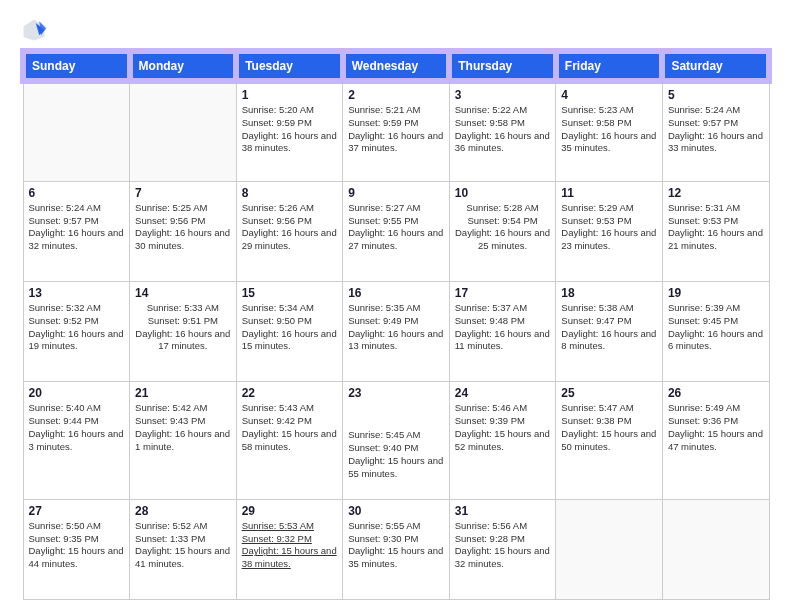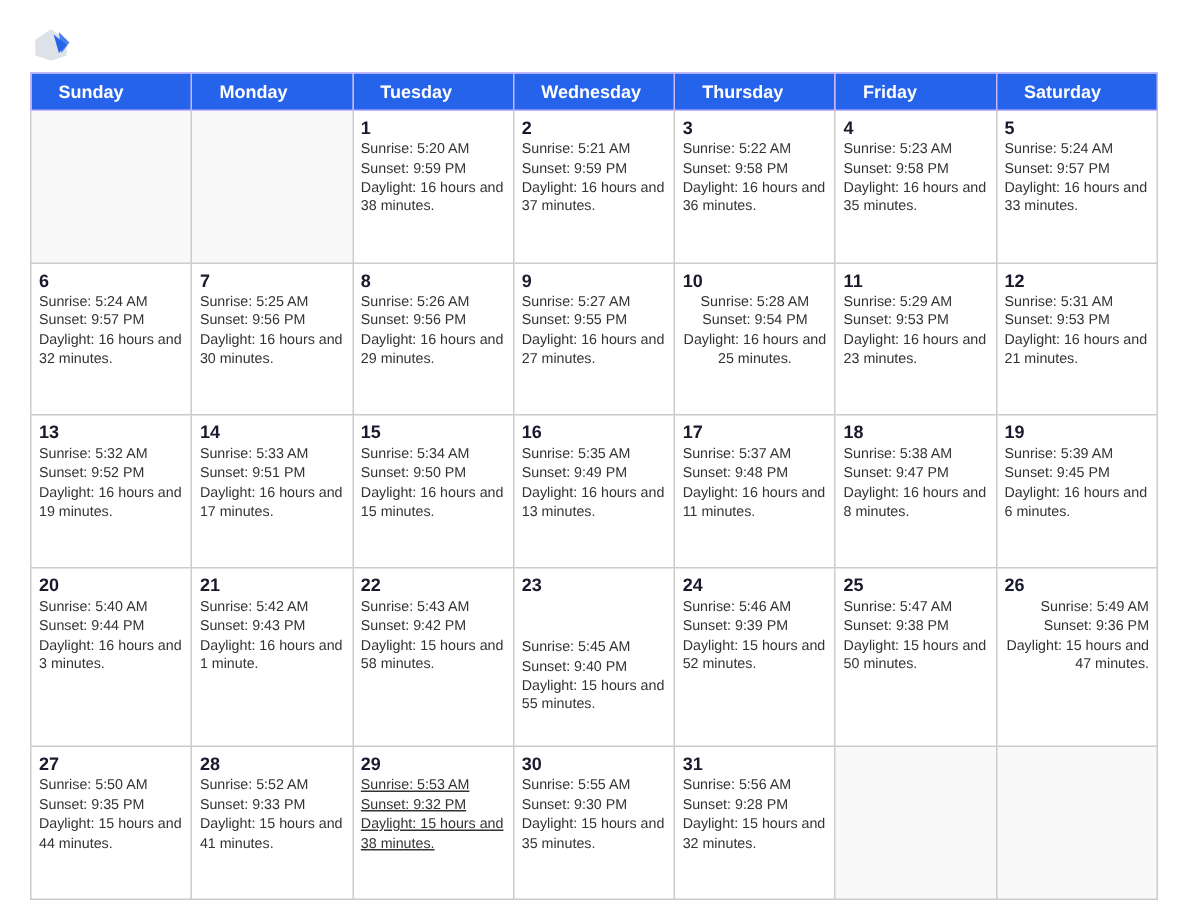--- a/index.html
+++ b/index.html
@@ -65,24 +65,24 @@
       flex: 1;
       border: 1px solid #ccc;
       border-collapse: collapse;
       width: 100%;
       table-layout: fixed;
     }
     .calendar th {
       background: #2563eb;
       color: #fff;
       text-align: left;
-      padding: 5px 18px;
+      padding: 5px 6px;
       font-size: 12px;
       font-weight: bold;
-      border: 1px solid #c4b5fd;
+      border: 6px solid #c4b5fd;
     }
     .calendar td {
       border: 1px solid #ccc;
       vertical-align: top;
       padding: 4px 5px;
       font-size: 10px;
       color: #333;
       height: 88px;
     }
     .day-num {
@@ -216,21 +216,21 @@
         </tr>
         <tr>
           <td>
             <span class="day-num">13</span>
             <div class="day-info" style="white-space: pre-line;">Sunrise: 5:32 AM
 Sunset: 9:52 PM
 Daylight: 16 hours and 19 minutes.</div>
           </td>
           <td>
             <span class="day-num">14</span>
-            <div class="day-info" style="white-space: pre-line;">Sunrise: 5:33 AM
+            <div class="day-info" style="white-space: pre-line; text-align: center;">Sunrise: 5:33 AM
 Sunset: 9:51 PM
 Daylight: 16 hours and 17 minutes.</div>
           </td>
           <td>
             <span class="day-num">15</span>
             <div class="day-info" style="white-space: pre-line;">Sunrise: 5:34 AM
 Sunset: 9:50 PM
 Daylight: 16 hours and 15 minutes.</div>
           </td>
           <td>
@@ -290,36 +290,36 @@
 Daylight: 15 hours and 52 minutes.</div>
           </td>
           <td>
             <span class="day-num">25</span>
             <div class="day-info" style="white-space: pre-line;">Sunrise: 5:47 AM
 Sunset: 9:38 PM
 Daylight: 15 hours and 50 minutes.</div>
           </td>
           <td>
             <span class="day-num">26</span>
-            <div class="day-info" style="white-space: pre-line; text-align: right;">Sunrise: 5:49 AM
+            <div class="day-info" style="white-space: pre-line;">Sunrise: 5:49 AM
 Sunset: 9:36 PM
 Daylight: 15 hours and 47 minutes.</div>
           </td>
         </tr>
         <tr>
           <td>
             <span class="day-num">27</span>
             <div class="day-info" style="white-space: pre-line;">Sunrise: 5:50 AM
 Sunset: 9:35 PM
 Daylight: 15 hours and 44 minutes.</div>
           </td>
           <td>
             <span class="day-num">28</span>
             <div class="day-info" style="white-space: pre-line;">Sunrise: 5:52 AM
-Sunset: 9:33 PM
+Sunset: 1:33 PM
 Daylight: 15 hours and 41 minutes.</div>
           </td>
           <td>
             <span class="day-num">29</span>
             <div class="day-info" style="white-space: pre-line; text-decoration: underline;">Sunrise: 5:53 AM
 Sunset: 9:32 PM
 Daylight: 15 hours and 38 minutes.</div>
           </td>
           <td>
             <span class="day-num">30</span>

